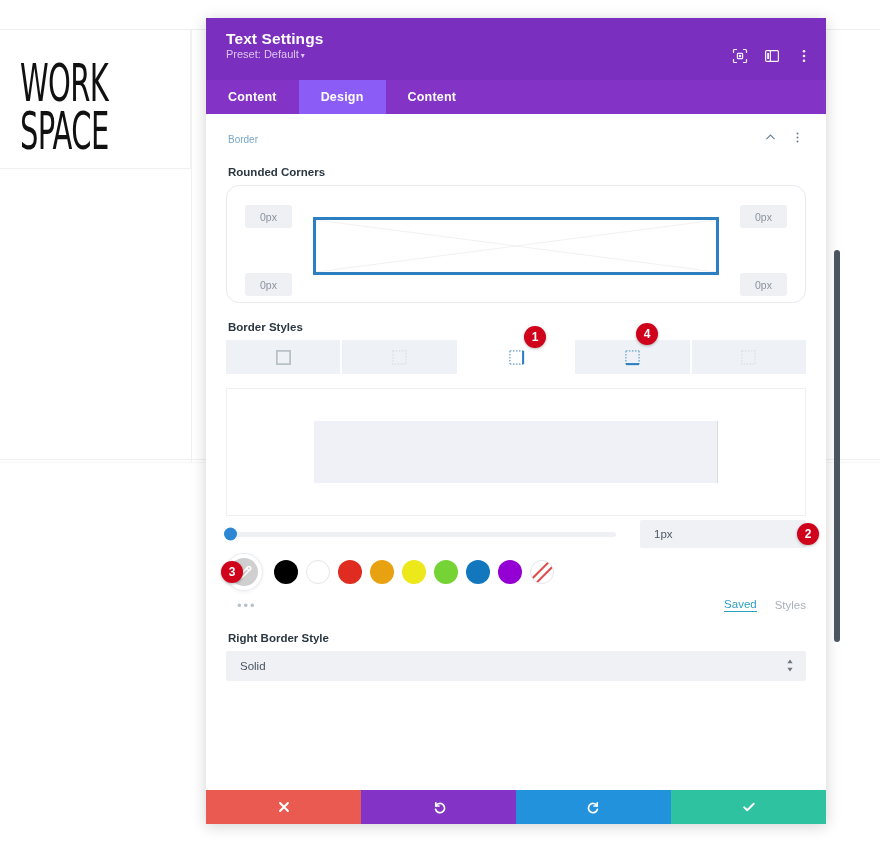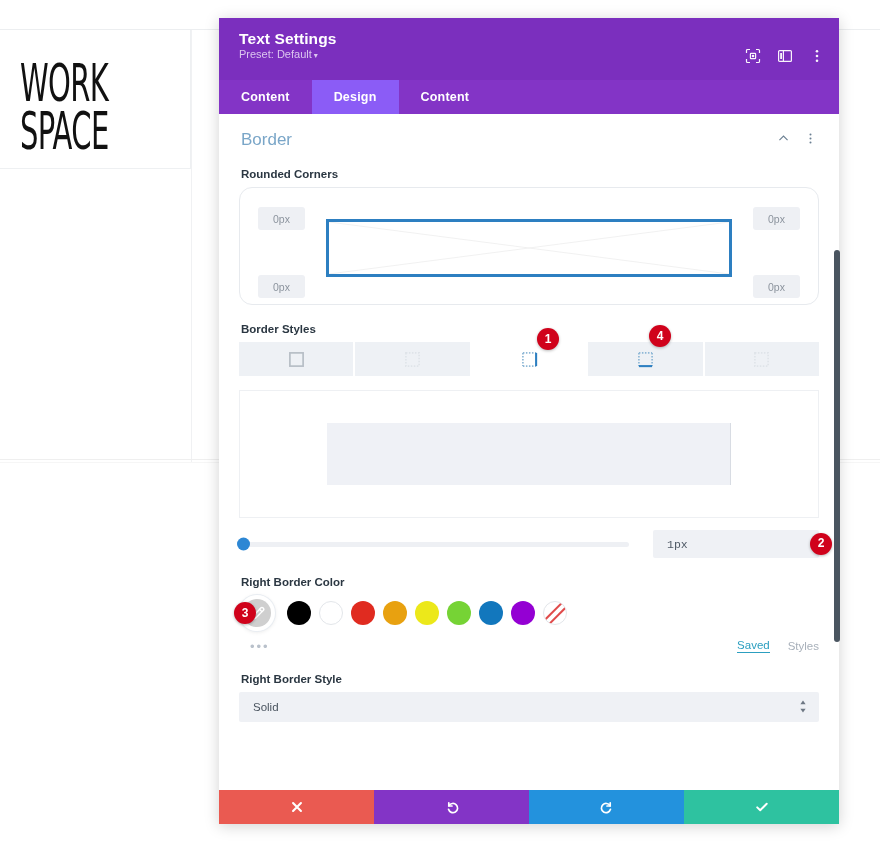--- a/index.html
+++ b/index.html
@@ -24,21 +24,21 @@
     color:#111111; font-weight:400;
     transform: scaleX(0.62); transform-origin: left top;
     white-space: pre-line;
   }
   .bg-rule-a { position:absolute; left:0; top:459px; width:880px; height:1px; background:#efefef; }
   .bg-rule-b { position:absolute; left:0; top:462px; width:880px; height:1px; background:#f6f6f6; }
   .bg-vline  { position:absolute; left:191px; top:30px; width:1px; height:432px; background:#f0f1f3; }
 
   
   .modal {
-    position:absolute; left:219px; top:18px; width:620px; height:806px;
+    position:absolute; left:206px; top:18px; width:620px; height:806px;
     background:#ffffff; box-shadow:0 2px 14px rgba(0,0,0,0.18);
     display:flex; flex-direction:column; overflow:hidden;
   }
   .modal-header {
     background:#7b2fbe; height:62px; padding:12px 20px 0 20px;
     position:relative; flex:0 0 auto;
   }
   .modal-title { color:#ffffff; font-size:15.5px; font-weight:bold; letter-spacing:0.1px; }
   .modal-preset { color:#dcc6ef; font-size:11px; }
   .modal-preset .caret { font-size:8px; margin-left:2px; }
@@ -48,21 +48,21 @@
   .tabbar { background:#8334c6; height:34px; display:flex; align-items:stretch; flex:0 0 auto; }
   .tab {
     display:flex; align-items:center; padding:0 22px;
     color:#ffffff; font-size:12.5px; font-weight:bold; letter-spacing:0.2px; cursor:pointer;
   }
   .tab.active { background:#8b5cf6; }
 
   .modal-body { flex:1 1 auto; overflow:hidden; position:relative; background:#ffffff; padding:0 20px; }
 
   .section-head { display:flex; align-items:center; padding:16px 2px 0 2px; }
-  .section-title { color:#7aa6c8; font-size:17px; font-weight:normal; flex:1; }
+  .section-title { color:#7aa6c8; font-size:10px; font-weight:normal; flex:1; }
   .section-ctl { color:#6b7f92; display:flex; align-items:center; gap:14px; }
 
   .field-label { font-size:11.5px; font-weight:bold; color:#2b3742; margin:18px 0 7px 2px; }
 
   
   .corners-panel {
     border:1px solid #e7eaee; border-radius:13px; background:#ffffff;
     height:118px; position:relative;
   }
   .corner-val {
@@ -94,21 +94,21 @@
     box-shadow:0 1px 3px rgba(0,0,0,0.28); z-index:20;
   }
 
   .preview-panel {
     margin-top:14px; border:1px solid #eef0f3; background:#ffffff; height:128px;
     display:flex; align-items:center; justify-content:center;
   }
   .preview-inner { width:404px; height:62px; background:#eff1f6; border-right:1px solid #d8dce3; }
 
   
-  .slider-row { display:flex; align-items:center; gap:24px; margin-top:12px; position:relative;font-family:Liberation Mono, monospace; }
+  .slider-row { display:flex; align-items:center; gap:24px; margin-top:4px; position:relative; }
   .slider-track { flex:1; height:5px; background:#eef0f4; border-radius:3px; position:relative; }
   .slider-knob {
     position:absolute; left:0; top:50%; transform:translate(-2px,-50%);
     width:13px; height:13px; border-radius:50%; background:#2d87d4;
   }
   .num-input {
     width:166px; height:28px; background:#eff1f5; border:none; border-radius:2px;
     color:#4f5965; font-size:11.5px; display:flex; align-items:center; padding-left:14px;
   }
 
@@ -296,21 +296,20 @@
       </div>
 
       <div class="slider-row">
         <div class="slider-track">
           <div class="slider-knob"></div>
         </div>
         <div class="num-input">1px</div>
         <div class="badge" style="right:-13px; top:3px;">2</div>
       </div>
 
-      <div class="field-label">Right Border Color</div>
       <div class="color-row">
         <div class="picker-wrap">
           <div class="picker-circle">
             <svg width="15" height="15" viewBox="0 0 16 16" fill="none" stroke="#ffffff" stroke-width="1.5" stroke-linecap="round">
               <path d="M11.4 2.2a1.9 1.9 0 0 1 2.7 2.7l-1.3 1.3-2.7-2.7 1.3-1.3z"></path>
               <path d="M9.6 4.3 3.3 10.6 2.6 13.8l3.2-.7 6.3-6.3"></path>
             </svg>
           </div>
         </div>
         <div class="swatch" style="background:#000000"></div>

